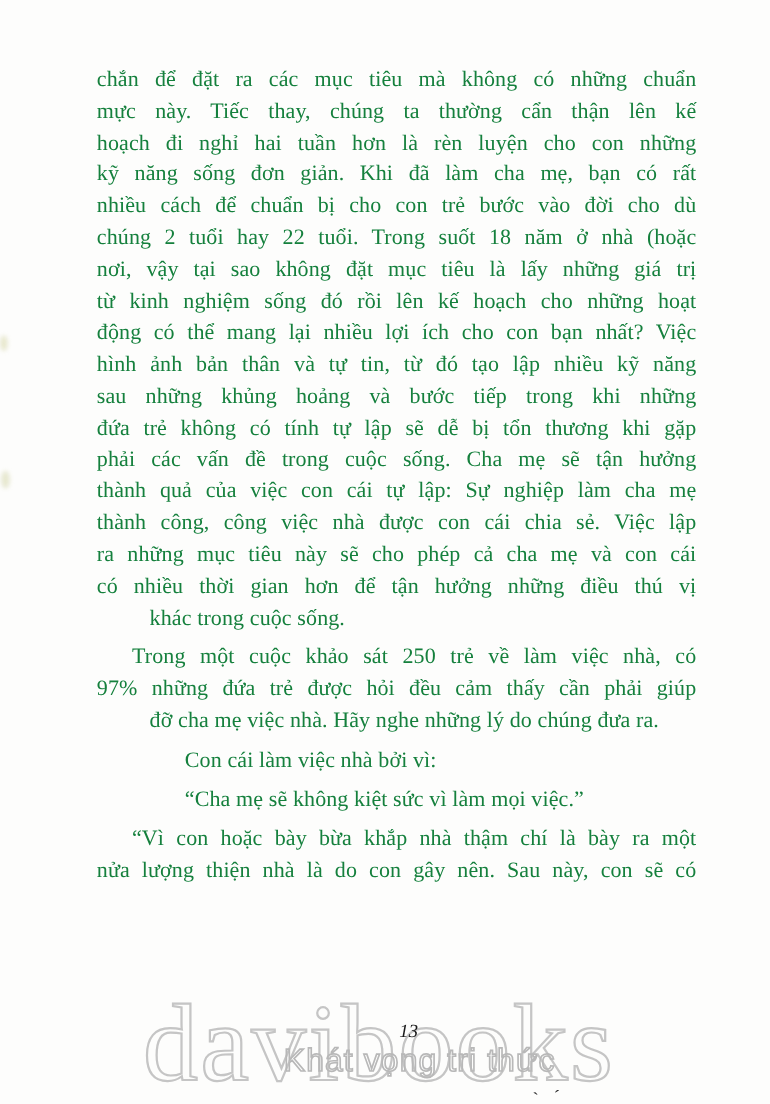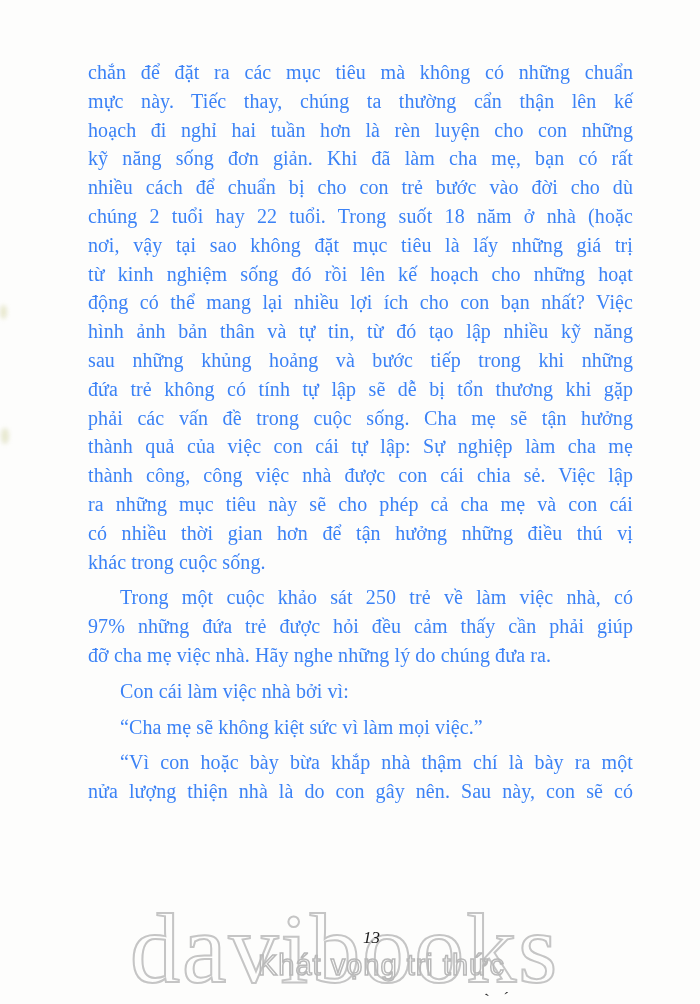--- a/index.html
+++ b/index.html
@@ -15,33 +15,33 @@
     background: #fdfdfc;
     overflow: hidden;
   }
 
   
   .body-text {
     position: absolute;
     left: 88px; top: 58px;
     width: 545px;
     z-index: 2;
-    color: #3b82f6;
+    color: #15803d;
     font-size: 20px;
   }
   .para { margin: 0; padding: 0; }
   .para + .para { margin-top: 7px; }
   .line {
     line-height: 28.8px;
     text-align: justify;
     text-align-last: justify;
     white-space: normal;
     letter-spacing: 0.1px;
   }
-  .line.last { text-align-last: left; }
+  .line.last { text-align-last: left; margin-left: 48px; }
   .para.indent .line:first-child { text-indent: 32px; }
 
   
   .watermark-brand {
     position: absolute;
     left: 130px; top: 866px;
     z-index: 1;
     font-family: "Liberation Serif", serif;
     font-size: 100px;
     line-height: 1;

